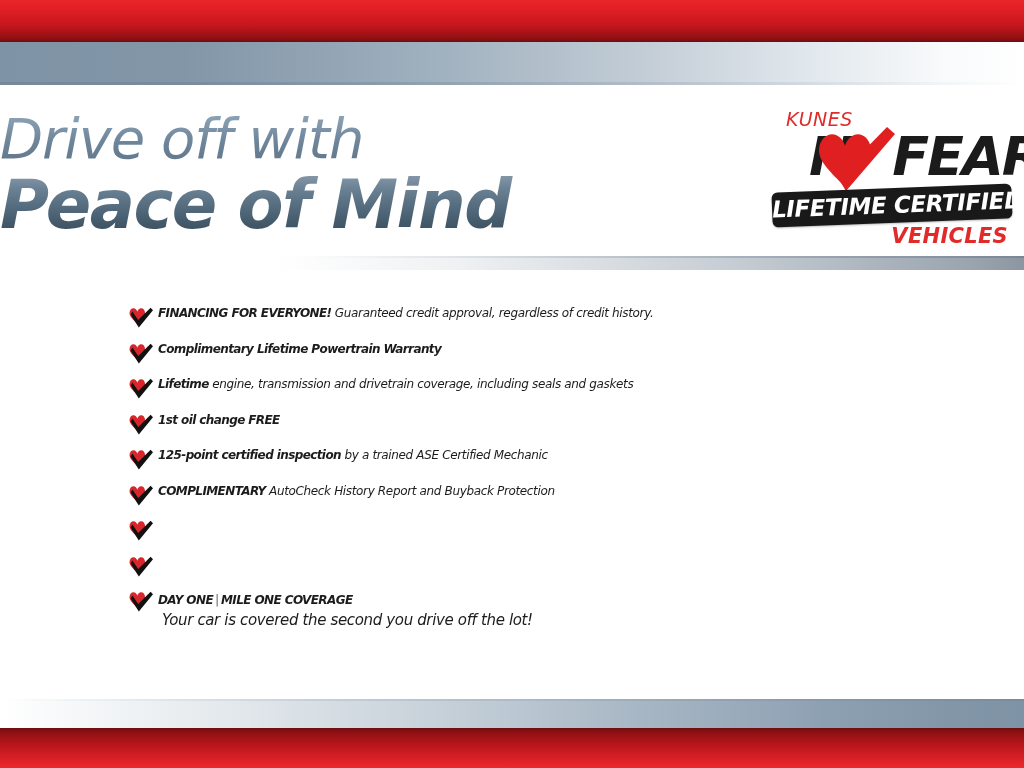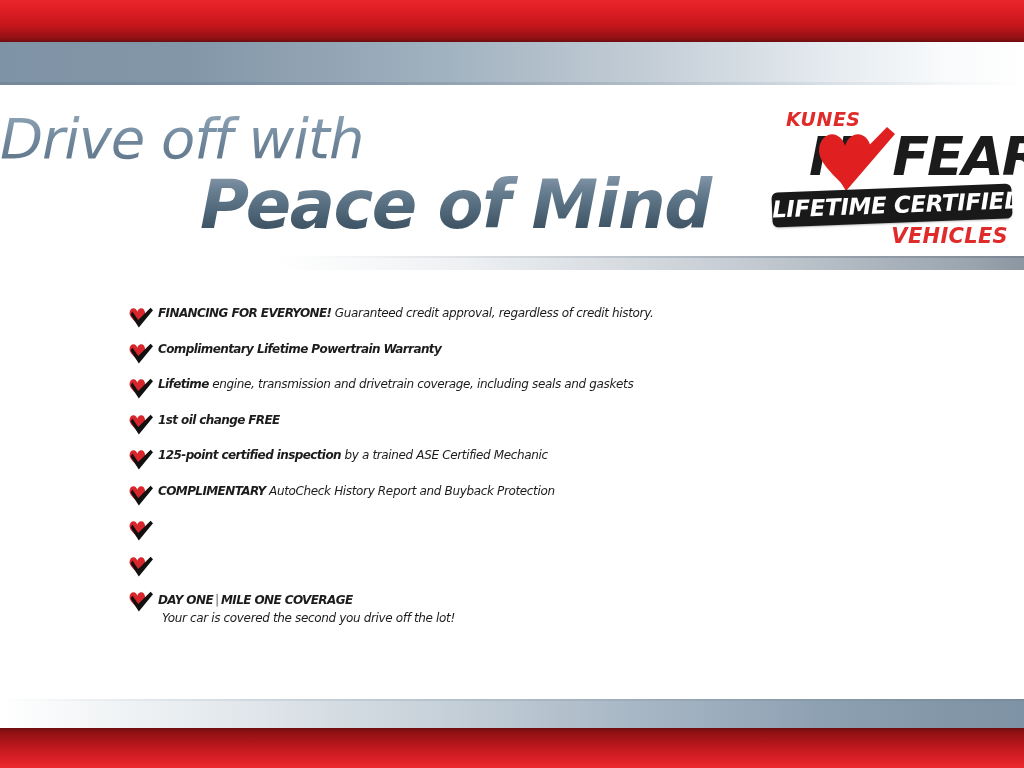--- a/index.html
+++ b/index.html
@@ -61,21 +61,20 @@
     -webkit-text-fill-color: transparent;
     line-height: 1.05;
     white-space: nowrap;
   }
   .headline-line2 {
     font-family: "DejaVu Sans", sans-serif;
     font-style: italic;
     font-weight: bold;
     font-size: 67px;
     letter-spacing: -1.5px;
-    padding-left: 200px;
     line-height: 1.08;
     white-space: nowrap;
     background: linear-gradient(to bottom, #8fa2b2 0%, #6a8093 28%, #4e6678 60%, #3b4f5e 88%, #35485a 100%);
     -webkit-background-clip: text;
     background-clip: text;
     -webkit-text-fill-color: transparent;
   }
 
   
   .headline-rule {
@@ -95,21 +94,21 @@
   .logo {
     position: absolute;
     left: 772px; top: 108px;
     width: 242px; height: 142px;
   }
   .logo-kunes {
     position: absolute;
     left: 14px; top: 0px;
     font-family: "DejaVu Sans", sans-serif;
     font-style: italic;
-    font-weight: bold;
+    font-weight: normal;
     font-size: 19px;
     letter-spacing: .5px;
     color: #e02b2b;
   }
   .logo-nofear {
     position: absolute;
     left: 6px; top: 17px;
     font-family: "DejaVu Sans", sans-serif;
     font-style: italic;
     font-weight: bold;
@@ -193,21 +192,21 @@
     font-weight: bold;
     letter-spacing: -0.6px;
   }
   .bullet-text .r {
     font-weight: normal;
   }
   .bullet-sub {
     font-family: "DejaVu Sans", sans-serif;
     font-style: italic;
     font-weight: normal;
-    font-size: 12px;
+    font-size: 15px;
     color: #1c1c1c;
     letter-spacing: -0.35px;
     display: block;
     margin-top: 3px;
     margin-left: 4px;
     white-space: nowrap;
   }
   .sep { color: #8a8a8a; font-weight: bold; padding: 0 2px; }
 
   

